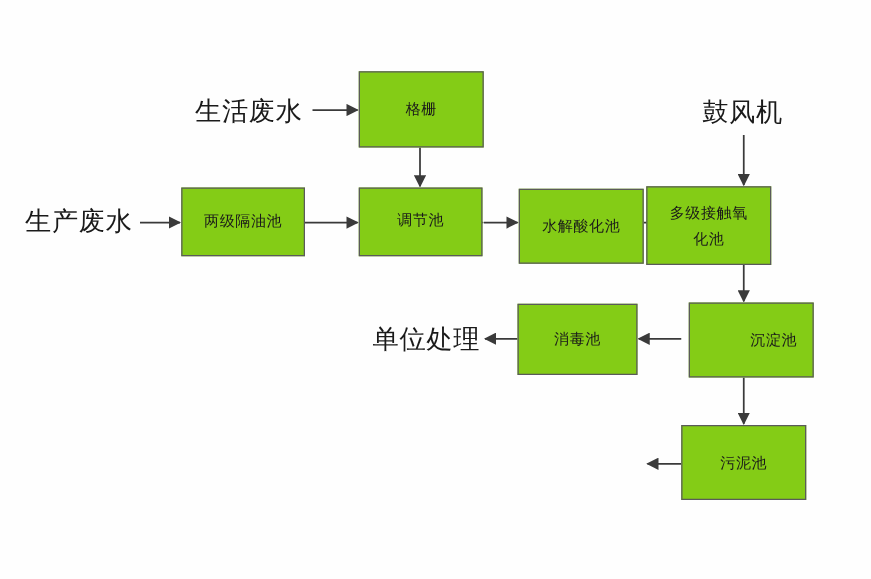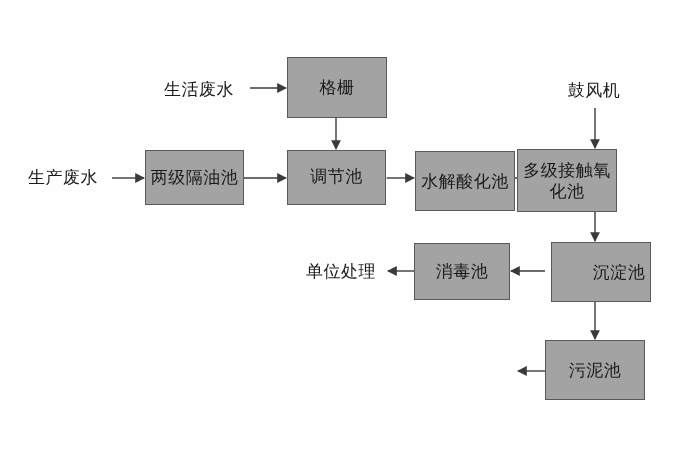--- a/index.html
+++ b/index.html
@@ -20,41 +20,41 @@
     position: absolute;
     left: 0;
     top: 0;
     width: 697px;
     height: 463px;
   }
   .node-box {
     position: absolute;
     box-sizing: border-box;
     border: 1px solid #5a5a5a;
-    background: #a3a3a3;
+    background: #84cc16;
     display: flex;
     align-items: center;
     justify-content: center;
     text-align: center;
     color: #1a1a1a;
-    font-size: 17px;
+    font-size: 12px;
     line-height: 21px;
     letter-spacing: 0.5px;
     white-space: pre-line;
     z-index: 2;
   }
   .free-label {
     position: absolute;
     box-sizing: border-box;
     display: flex;
     align-items: center;
     justify-content: center;
     text-align: center;
     color: #1a1a1a;
-    font-size: 17px;
+    font-size: 21px;
     line-height: 21px;
     letter-spacing: 0.5px;
     white-space: pre-line;
     z-index: 2;
   }
 </style>
 </head>
 <body>
 
 <div id="diagram-root">

